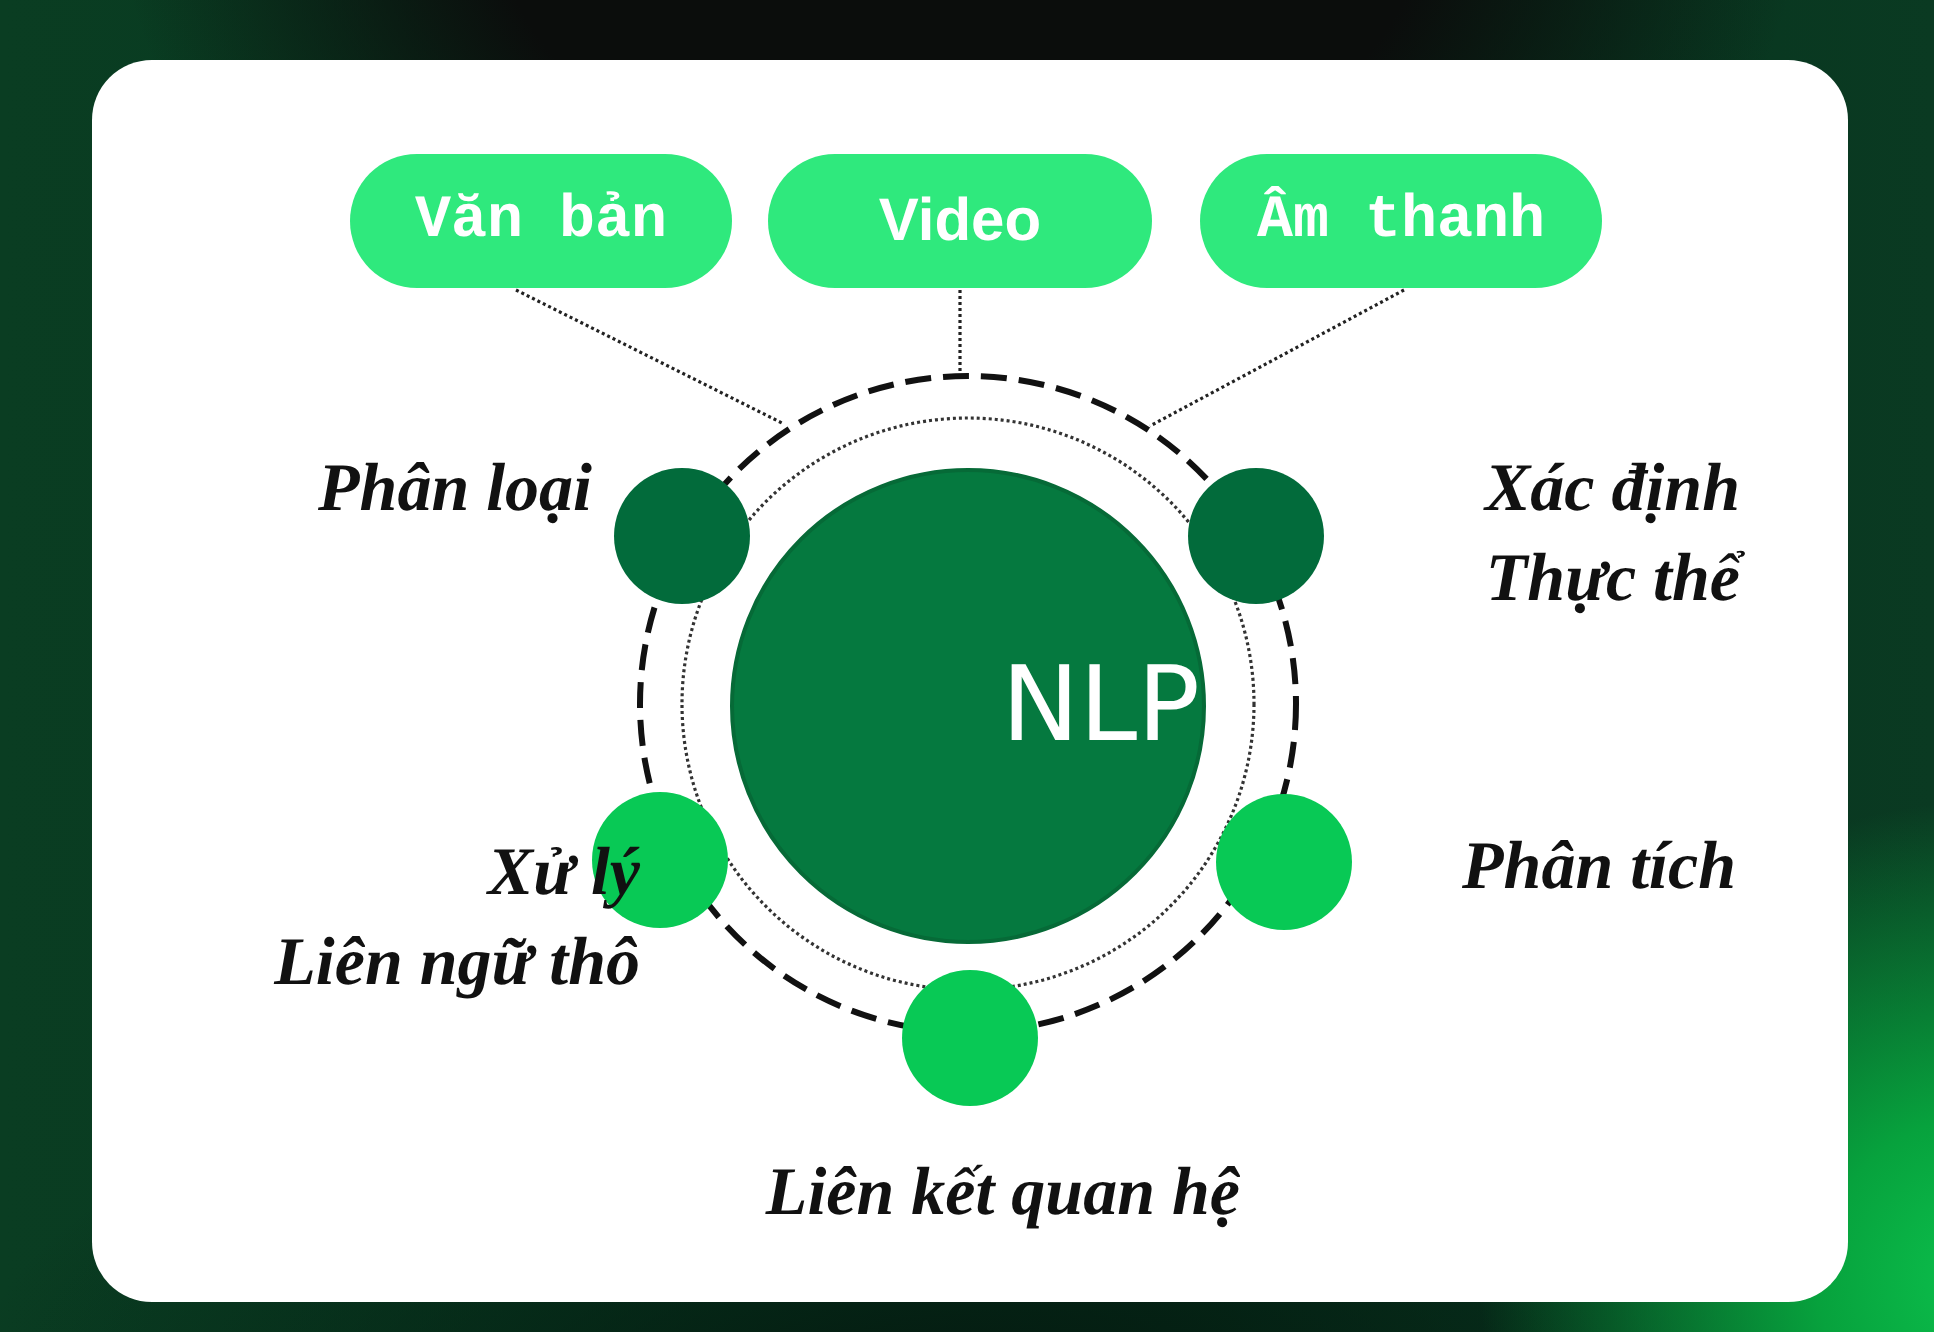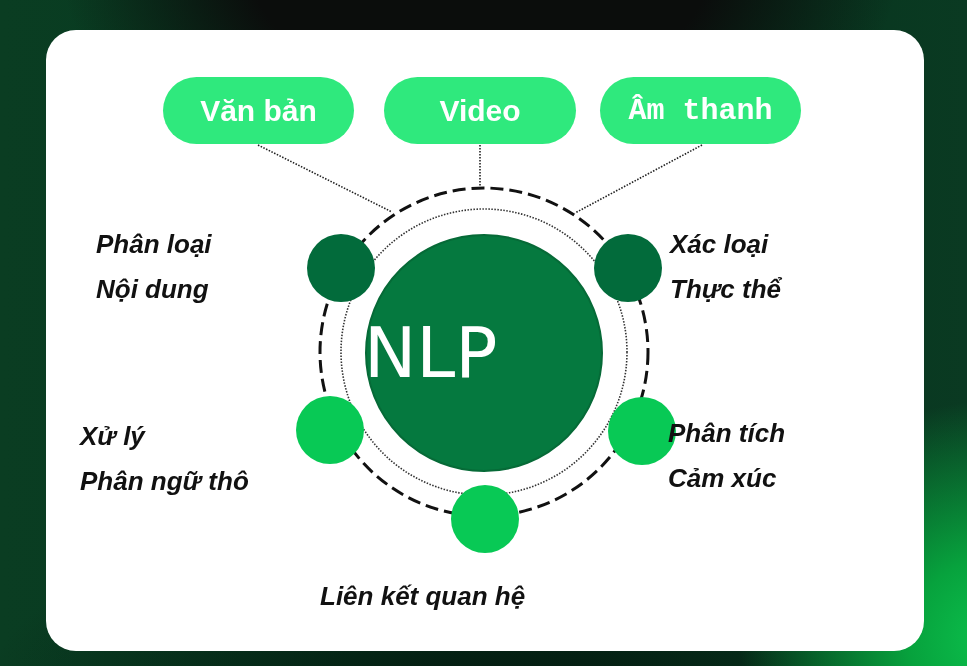--- a/index.html
+++ b/index.html
@@ -7,24 +7,24 @@
     background:
       radial-gradient(ellipse 420px 260px at 480px -40px, #0b0d0c 0%, #0b0d0c 55%, rgba(11,13,12,0) 100%),
       radial-gradient(ellipse 260px 240px at 1000px 640px, #0cc44e 0%, #07a23d 35%, rgba(7,120,50,0) 100%),
       radial-gradient(ellipse 500px 200px at 480px 700px, #041a10 0%, rgba(4,26,16,0) 100%),
       linear-gradient(90deg, #0a3d22 0%, #063a20 40%, #05301b 60%, #0a3a22 100%);
     font-family:"Liberation Sans","DejaVu Sans",sans-serif;}
   .card{position:absolute;left:46px;top:30px;width:878px;height:621px;background:#ffffff;border-radius:30px;}
   svg.diagram{position:absolute;left:0;top:0;}
   .pill{position:absolute;top:77px;height:67px;border-radius:34px;background:#2fe97d;color:#fff;
     font-family:"Liberation Sans",sans-serif;font-weight:bold;font-size:30px;display:flex;align-items:center;justify-content:center;}
-  .label{position:absolute;font-family:Liberation Sans, sans-serif;font-weight:bold;font-style:italic;
-    font-size:26px;line-height:45px;color:#111;text-align:left;white-space:nowrap;}
-  .nlp-text{position:absolute;left:364px;top:295px;width:236px;text-align:left;color:#fff;
-    font-family:"DejaVu Sans","Liberation Sans",sans-serif;font-size:70px;line-height:116px;font-weight:normal;}
+  .label{position:absolute;font-family:Liberation Serif, serif;font-weight:bold;font-style:italic;
+    font-size:34px;line-height:45px;color:#111;text-align:right;white-space:nowrap;}
+  .nlp-text{position:absolute;left:364px;top:295px;width:236px;text-align:right;color:#fff;
+    font-family:"DejaVu Sans","Liberation Sans",sans-serif;font-size:52px;line-height:116px;font-weight:normal;}
 </style>
 </head>
 <body>
 
 <div class="card"></div>
 
 <svg class="diagram" width="967" height="666" viewBox="0 0 967 666">
 
   <line x1="258" y1="145" x2="392" y2="212" stroke="#222" stroke-width="1.6" stroke-dasharray="1.5 1.5"></line>
   <line x1="480" y1="145" x2="480" y2="188" stroke="#222" stroke-width="1.6" stroke-dasharray="1.5 1.5"></line>
@@ -36,47 +36,45 @@
 
   <circle cx="484" cy="353" r="118" fill="#05793f" stroke="#066a37" stroke-width="2"></circle>
 
   <circle cx="341" cy="268" r="34" fill="#026b3b"></circle>
   <circle cx="628" cy="268" r="34" fill="#026b3b"></circle>
   <circle cx="330" cy="430" r="34" fill="#08c955"></circle>
   <circle cx="642" cy="431" r="34" fill="#08c955"></circle>
   <circle cx="485" cy="519" r="34" fill="#08c955"></circle>
 </svg>
 
-<div class="pill" style="left:163px;width:191px;">
+<div class="pill" style="left:175px;width:191px;font-family:Liberation Mono, monospace;">
   <span>Văn bản</span>
 </div>
 <div class="pill" style="left:384px;width:192px;align-items:center;">
   <span>Video</span>
 </div>
 <div class="pill" style="left:600px;width:201px;font-family:Liberation Mono, monospace;">
   <span>Âm thanh</span>
 </div>
 
 <div class="nlp-text">NLP</div>
 
 <div class="label" style="left:96px;top:222px;width:200px;">
   <div>Phân loại</div>
-  <div>Nội dung</div>
 </div>
 
 <div class="label" style="left:670px;top:222px;width:200px;">
-  <div>Xác loại</div>
+  <div>Xác định</div>
   <div>Thực thể</div>
 </div>
 
 <div class="label" style="left:80px;top:414px;width:240px;">
   <div>Xử lý</div>
-  <div>Phân ngữ thô</div>
+  <div>Liên ngữ thô</div>
 </div>
 
 <div class="label" style="left:668px;top:411px;width:200px;">
   <div>Phân tích</div>
-  <div>Cảm xúc</div>
 </div>
 
 <div class="label" style="left:320px;top:574px;width:300px;">
   <div>Liên kết quan hệ</div>
 </div>
 
 </body></html>

